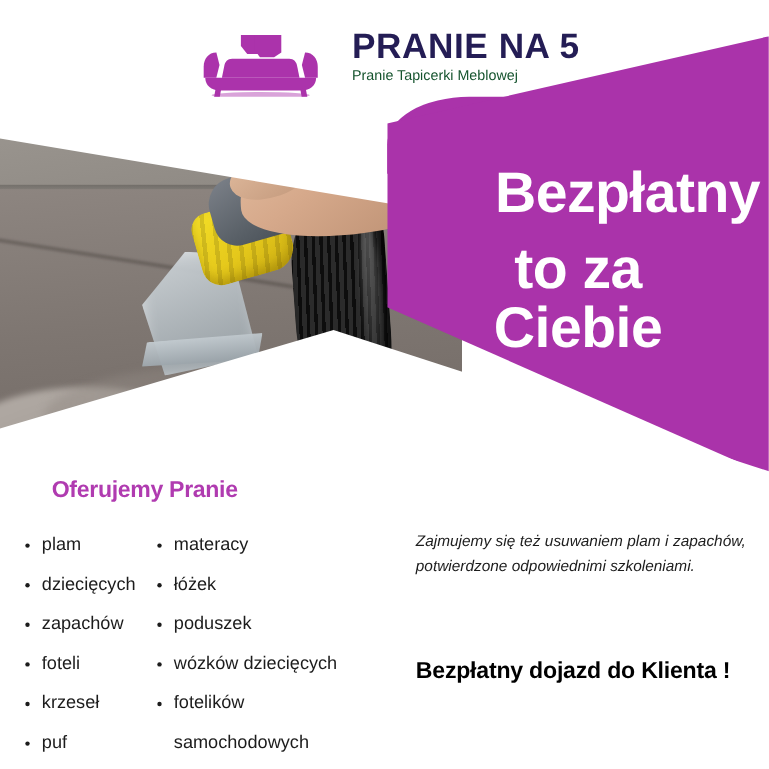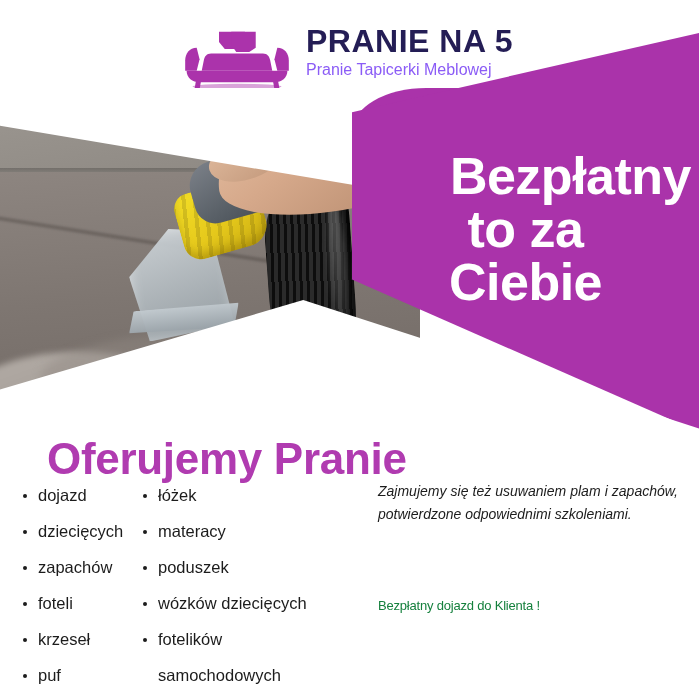--- a/index.html
+++ b/index.html
@@ -190,21 +190,21 @@
     width: 347px;
     z-index: 12;
     color: #ffffff;
     font-size: 52px;
     font-weight: bold;
     line-height: 1.02;
     letter-spacing: -0.5px;
     text-align: center;
   }
   .headline .hl-1 { display:block; text-align:right; padding-right:8px; }
-  .headline .hl-2 { display:block; }
+  .headline .hl-2 { display:block;margin-top:16px; }
   .headline .hl-3 { display:block; }
 
   
   .white-chevron {
     position: absolute;
     left: -10px; top: 300px;
     width: 720px; height: 220px;
     background: #ffffff;
     clip-path: polygon(0% 100%, 0% 42%, 43.5% 0%, 100% 60%, 100% 100%);
     z-index: 9;
@@ -213,44 +213,44 @@
   
   .logo {
     position: absolute;
     left: 178px; top: 13px;
     width: 352px; height: 78px;
     z-index: 20;
     display: flex;
     align-items: center;
   }
   .logo-mark { width: 118px; height: 72px; flex: 0 0 auto; }
-  .logo-text { margin-left: 10px; }
+  .logo-text { margin-left: 24px; }
   .logo-title {
     color: #241d55;
     font-size: 32px;
     font-weight: bold;
     letter-spacing: 0.5px;
     line-height: 1;
     white-space: nowrap;
   }
   .logo-sub {
-    color: #8b5cf6;
-    font-size: 16px;
+    color: #14532d;
+    font-size: 13px;
     line-height: 1.25;
     margin-top: 3px;
     white-space: nowrap;
   }
 
   
   .offer-title {
     position: absolute;
     left: 47px; top: 434px;
     z-index: 20;
     color: #b03bb0;
-    font-size: 44px;
+    font-size: 21px;
     font-weight: bold;
     letter-spacing: -0.3px;
   }
   .lists {
     position: absolute;
     left: 22px; top: 486px;
     z-index: 20;
     display: flex;
   }
   .list-col { list-style: none; margin: 0; padding: 0; }
@@ -283,23 +283,23 @@
     font-size: 14px;
     font-style: italic;
     color: #1c1c1c;
     line-height: 1.65;
     text-align: justify;
   }
   .right-cta {
     position: absolute;
     left: 378px; top: 598px;
     z-index: 20;
-    color: #15803d;
-    font-size: 13px;
-    font-weight: normal;
+    color: #000000;
+    font-size: 21px;
+    font-weight: bold;
     letter-spacing: -0.2px;
     white-space: nowrap;
   }
 </style>
 </head>
 <body>
 
 <div id="poster">
 
   <div class="photo-layer">
@@ -352,30 +352,30 @@
     <div class="logo-text">
       <div class="logo-title">PRANIE NA 5</div>
       <div class="logo-sub">Pranie Tapicerki Meblowej</div>
     </div>
   </div>
 
   <div class="offer-title">Oferujemy Pranie</div>
 
   <div class="lists">
     <ul class="list-col col1">
-        <li class="bulleted">dojazd</li>
+        <li class="bulleted">plam</li>
         <li class="bulleted">dziecięcych</li>
         <li class="bulleted">zapachów</li>
         <li class="bulleted">foteli</li>
         <li class="bulleted">krzeseł</li>
         <li class="bulleted">puf</li>
       </ul>
     <ul class="list-col col2">
+        <li class="bulleted">materacy</li>
         <li class="bulleted">łóżek</li>
-        <li class="bulleted">materacy</li>
         <li class="bulleted">poduszek</li>
         <li class="bulleted">wózków dziecięcych</li>
         <li class="bulleted">fotelików</li>
         <li class="cont">samochodowych</li>
       </ul>
   </div>
 
   <div class="right-para">Zajmujemy się też usuwaniem plam i zapachów, potwierdzone odpowiednimi szkoleniami.</div>
   <div class="right-cta">Bezpłatny dojazd do Klienta !</div>
 

